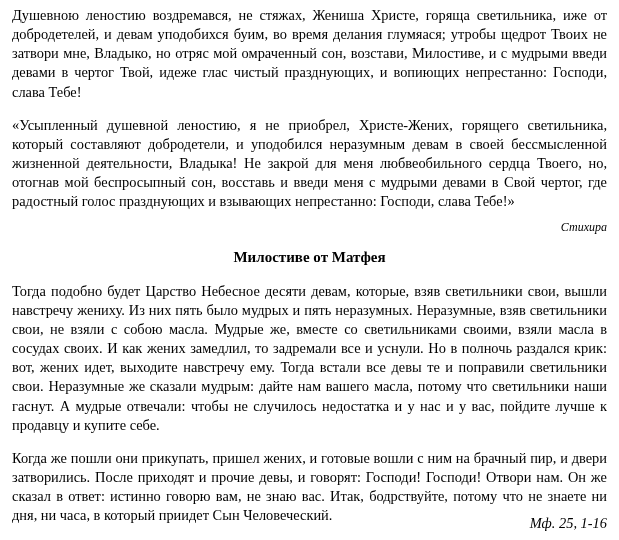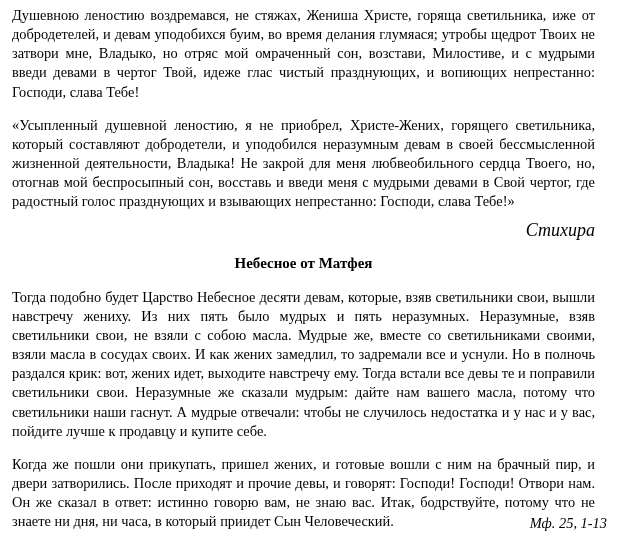--- a/index.html
+++ b/index.html
@@ -11,39 +11,39 @@
     height: 540px;
     background: #ffffff;
     font-family: "Liberation Serif", serif;
     color: #000000;
     overflow: hidden;
   }
   .page {
     width: 619px;
     height: 540px;
     box-sizing: border-box;
-    padding: 6px 24px 0 12px;
+    padding: 6px 12px 0 12px;
     position: relative;
   }
   p {
     margin: 0;
     text-align: justify;
     font-size: 14.4px;
     line-height: 1.33;
   }
   .para-top {
     margin-bottom: 14px;
   }
   .para-quote {
     margin-bottom: 8px;
   }
   .attribution {
     text-align: right;
     font-style: italic;
-    font-size: 18px;
+    font-size: 12px;
     margin-bottom: 14px;
   }
   .heading {
     text-align: center;
     font-weight: bold;
     font-size: 15px;
     margin: 0 0 16px 0;
   }
   .gospel-para {
     margin-bottom: 14px;
@@ -60,21 +60,21 @@
 <body>
 
 <div class="page">
 
   <p class="para-top">Душевною леностию воздремався, не стяжах, Жениша Христе, горяща светильника, иже от добродетелей, и девам уподобихся буим, во время делания глумяася; утробы щедрот Твоих не затвори мне, Владыко, но отряс мой омраченный сон, возстави, Милостиве, и с мудрыми введи девами в чертог Твой, идеже глас чистый празднующих, и вопиющих непрестанно: Господи, слава Тебе!</p>
 
   <p class="para-quote">«Усыпленный душевной леностию, я не приобрел, Христе-Жених, горящего светильника, который составляют добродетели, и уподобился неразумным девам в своей бессмысленной жизненной деятельности, Владыка! Не закрой для меня любвеобильного сердца Твоего, но, отогнав мой беспросыпный сон, восставь и введи меня с мудрыми девами в Свой чертог, где радостный голос празднующих и взывающих непрестанно: Господи, слава Тебе!»</p>
 
   <div class="attribution">Стихира</div>
 
-  <h2 class="heading">Небесное от Матфея</h2>
+  <h2 class="heading">Милостиве от Матфея</h2>
 
   <p class="gospel-para">Тогда подобно будет Царство Небесное десяти девам, которые, взяв светильники свои, вышли навстречу жениху. Из них пять было мудрых и пять неразумных. Неразумные, взяв светильники свои, не взяли с собою масла. Мудрые же, вместе со светильниками своими, взяли масла в сосудах своих. И как жених замедлил, то задремали все и уснули. Но в полночь раздался крик: вот, жених идет, выходите навстречу ему. Тогда встали все девы те и поправили светильники свои. Неразумные же сказали мудрым: дайте нам вашего масла, потому что светильники наши гаснут. А мудрые отвечали: чтобы не случилось недостатка и у нас и у вас, пойдите лучше к продавцу и купите себе.</p>
 
   <p class="gospel-para">Когда же пошли они прикупать, пришел жених, и готовые вошли с ним на брачный пир, и двери затворились. После приходят и прочие девы, и говорят: Господи! Господи! Отвори нам. Он же сказал в ответ: истинно говорю вам, не знаю вас. Итак, бодрствуйте, потому что не знаете ни дня, ни часа, в который приидет Сын Человеческий.</p>
 
-  <div class="reference">Мф. 25, 1-13</div>
+  <div class="reference">Мф. 25, 1-16</div>
 
 </div>
 
 </body></html>

